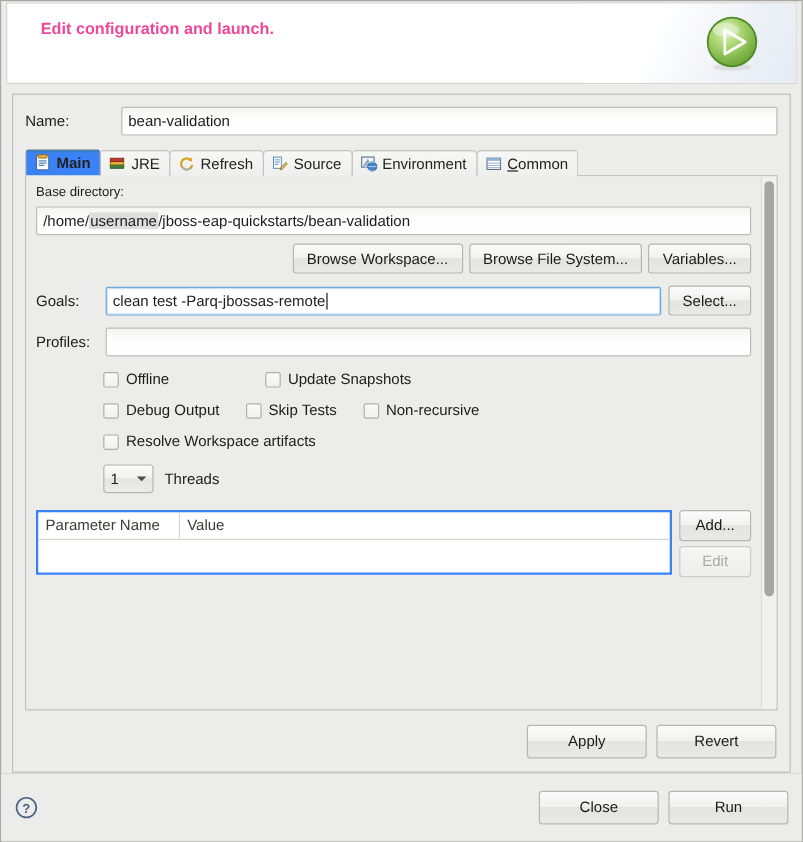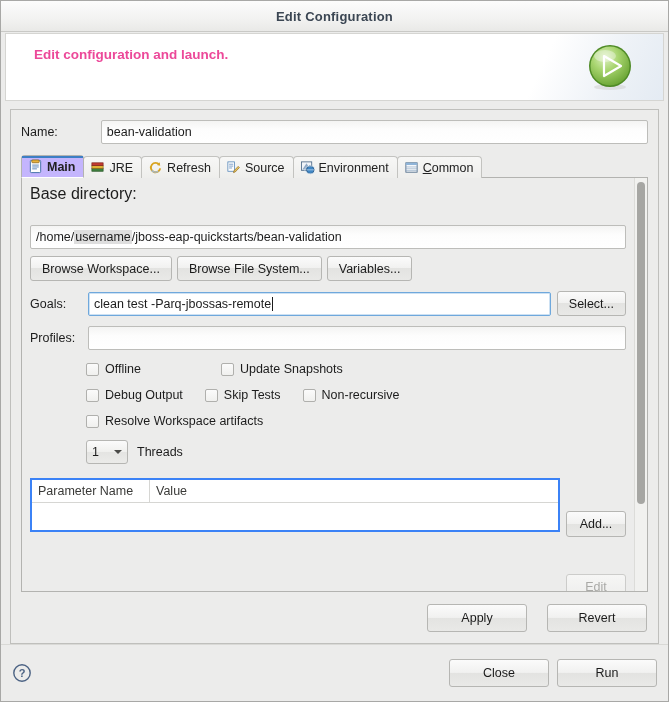--- a/index.html
+++ b/index.html
@@ -145,21 +145,21 @@
     color: #222;
     background: linear-gradient(to bottom, #f7f7f6 0%, #eeeeec 100%);
     border: 1px solid #c3c3c0;
     border-bottom: none;
     border-radius: 4px 4px 0 0;
     margin-right: -1px;
     box-sizing: border-box;
     white-space: nowrap;
   }
   .tab.active {
-    background: #c4b5fd;
+    background: #3b82f6;
     border-color: #b3b3b0;
     border-bottom: 1px solid #ffffff;
     font-weight: bold;
     height: 23px;
     z-index: 3;
     position: relative;
   }
   .tab.active::after {
     content: "";
     position: absolute;
@@ -184,23 +184,23 @@
   .tabbody-inner {
     flex: 1 1 auto;
     background: #ececeb;
     position: relative;
     overflow: hidden;
     padding: 7px 8px 0 8px;
     box-sizing: border-box;
   }
 
   .field-label {
-    font-size: 16px;
+    font-size: 11px;
     color: #1c1c1c;
-    margin-bottom: 22px;
+    margin-bottom: 6px;
   }
 
   .btn {
     height: 25px;
     min-width: 56px;
     padding: 0 11px;
     font-size: 12.5px;
     color: #1b1b1b;
     background: linear-gradient(to bottom, #fbfbfb 0%, #f1f1f0 48%, #e3e3e1 49%, #e9e9e7 100%);
     border: 1px solid #b6b6b3;
@@ -209,20 +209,21 @@
     display: inline-flex;
     align-items: center;
     justify-content: center;
     white-space: nowrap;
     cursor: default;
   }
   .btn.disabled { color: #a9a9a6; border-color: #cccccA; background: linear-gradient(to bottom,#f6f6f5,#ededeb); }
 
   .btn-row {
     display: flex;
+    justify-content: flex-end;
     gap: 5px;
     margin-top: 7px;
   }
 
   .row {
     display: flex;
     align-items: center;
     gap: 6px;
   }
   .inline-label {
@@ -338,21 +339,21 @@
   .th.c1 { width: 118px; flex: none; border-right: 1px solid #d6d6d3; text-overflow: clip; }
   .th.c2 { flex: 1 1 auto; }
   .tbody { height: 27px; background: #ffffff; }
   .table-buttons {
     display: flex;
     flex-direction: column;
     gap: 4px;
     width: 60px;
     flex: none;
   }
-  .table-buttons .btn { min-width: 0; width: 100%; padding: 12px 6px; margin-top: 33px; }
+  .table-buttons .btn { min-width: 0; width: 100%; padding: 12px 6px; }
 
   
   .vscroll {
     width: 13px;
     flex: none;
     background: #f1f1ef;
     border-left: 1px solid #dcdcd9;
     position: relative;
     box-sizing: border-box;
   }
@@ -363,21 +364,21 @@
     height: 78%;
     background: #a6a6a3;
     border-radius: 5px;
   }
 
   
   .apply-row {
     flex: none;
     display: flex;
     justify-content: flex-end;
-    gap: 20px;
+    gap: 8px;
     padding: 12px 1px 11px 0;
   }
   .apply-row .btn { min-width: 100px; height: 28px; }
 
   
   .bottombar {
     flex: none;
     height: 57px;
     display: flex;
     align-items: center;
@@ -388,23 +389,20 @@
   }
   .help-icon { width: 20px; height: 20px; display:block; }
   .bottom-spacer { flex: 1 1 auto; }
   .bottombar .btn { min-width: 100px; height: 28px; margin-left: 8px; }
 </style>
 </head>
 <body>
 
 <div class="window">
 
-  <div class="titlebar">
-    <span class="titlebar-text">Edit Configuration</span>
-  </div>
 
   <div class="header">
     <div class="header-sheen"></div>
     <div class="header-title">Edit configuration and launch.</div>
     <div class="run-badge">
       <svg width="50" height="50" viewBox="0 0 50 50">
         <defs>
           <radialGradient id="gball" cx="38%" cy="28%" r="75%">
             <stop offset="0%" stop-color="#dff0c4"></stop>
             <stop offset="45%" stop-color="#a7d46e"></stop>

